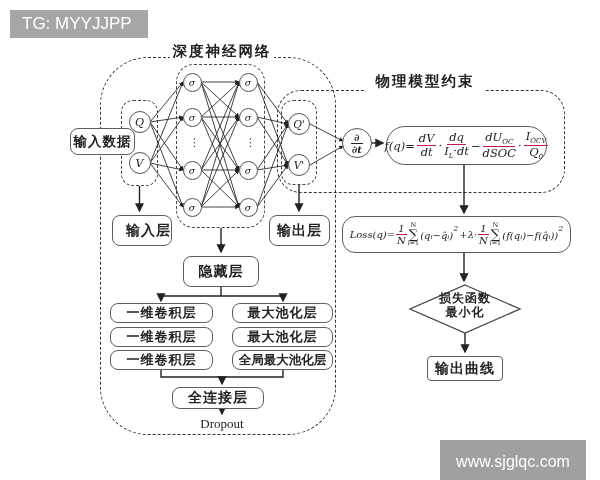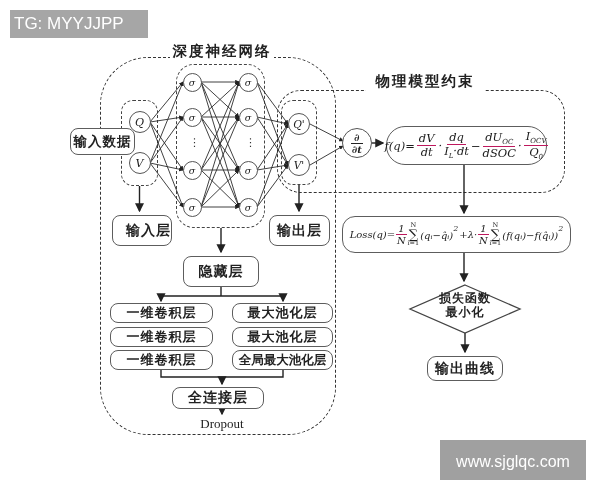--- a/index.html
+++ b/index.html
@@ -3,21 +3,21 @@
 <meta charset="utf-8">
 <style>
   html,body{margin:0;padding:0;background:#fff;}
   #stage{position:relative;width:600px;height:480px;background:#ffffff;overflow:hidden;
          font-family:"Liberation Serif","DejaVu Serif",serif;color:#222;}
 
   
   .graybar{position:absolute;display:flex;align-items:center;color:#fff;
            font-family:"Liberation Sans","DejaVu Sans",sans-serif;z-index:6;}
   #header-bar{left:10px;top:10px;width:138px;height:28px;background:#a6a6a6;
-              font-size:17px;padding-left:4px;box-sizing:border-box;}
+              font-size:17px;padding-left:12px;box-sizing:border-box;}
   #watermark-bar{left:440px;top:440px;width:146px;height:44px;background:#a0a0a0;
                  font-size:16px;justify-content:center;}
 
   
   .dashed{position:absolute;border:1.6px dashed #333;background:transparent;z-index:1;box-sizing:border-box;}
   #dnn-box{left:100px;top:57px;width:236px;height:378px;border-radius:48px;}
   #physics-box{left:277px;top:90px;width:288px;height:103px;border-radius:24px;}
   .dashed-inner{position:absolute;border:1.3px dashed #444;background:transparent;z-index:1;box-sizing:border-box;}
   #input-group{left:121px;top:100px;width:37px;height:86px;border-radius:12px;}
   #hidden-group{left:176px;top:64px;width:89px;height:164px;border-radius:18px;}
@@ -289,17 +289,17 @@
     <span>全连接层</span>
     </div>
 
   <div class="plain" style="left:192px;top:416px;width:60px;font-size:13px;">Dropout</div>
 
   <div class="plain" id="diamond-label">
     <div>损失函数</div>
     <div>最小化</div>
   </div>
 
-  <div class="sbox" style="left:427px;top:356px;width:76px;height:25px;border-radius:9px;font-size:14px;font-weight:700;">
+  <div class="sbox" style="left:427px;top:356px;width:76px;height:25px;border-radius:4px;font-size:14px;font-weight:700;">
     <span>输出曲线</span>
     </div>
 
 </div>
 
 </body></html>

